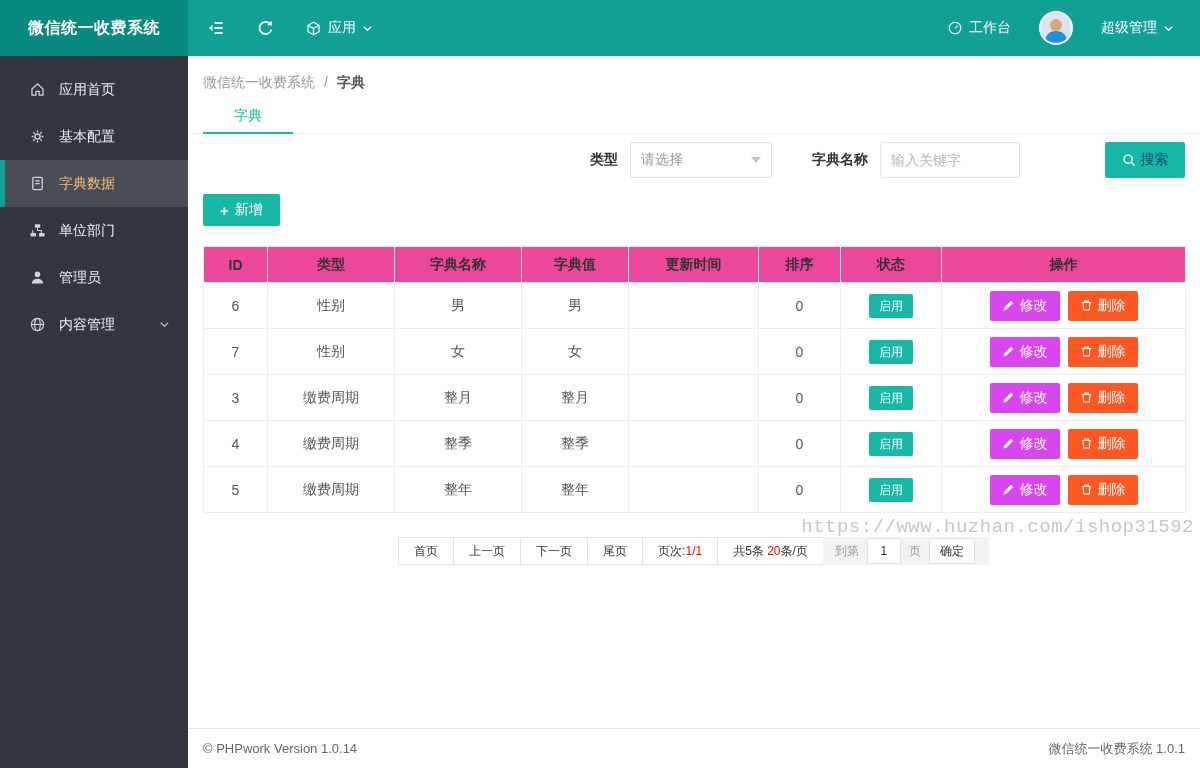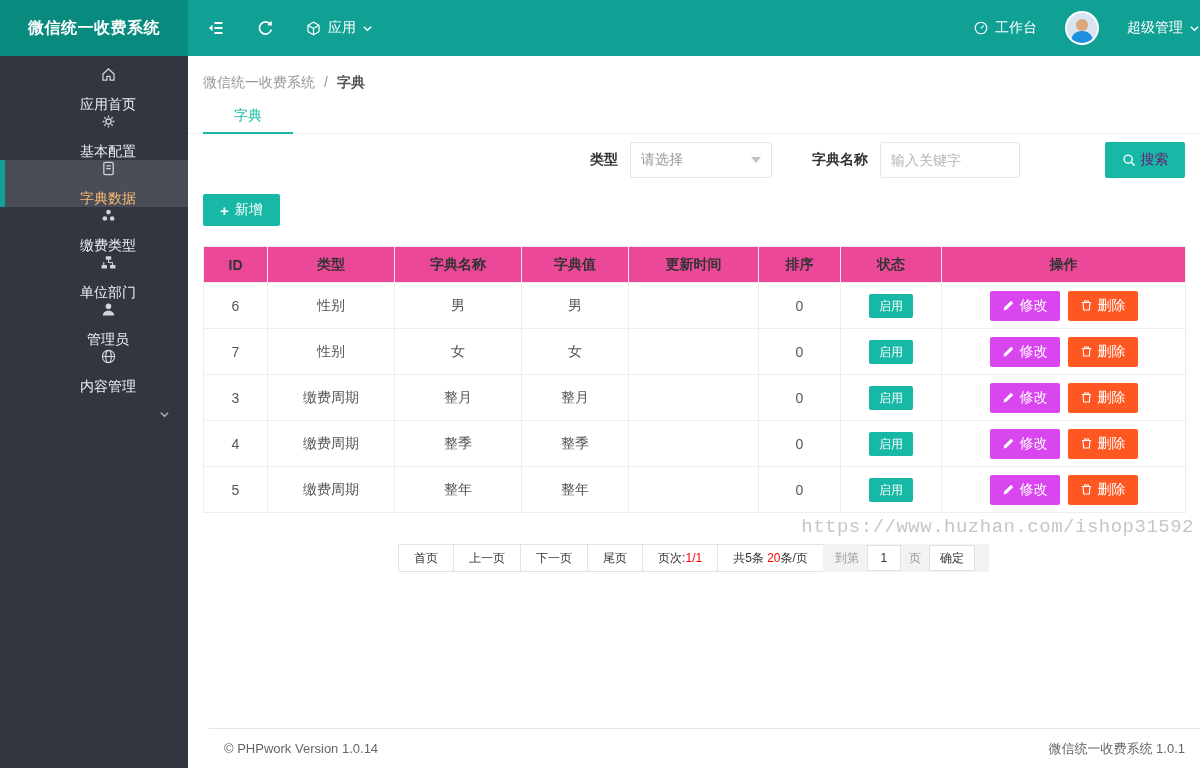--- a/index.html
+++ b/index.html
@@ -7,34 +7,34 @@
     font-family:"Liberation Sans","DejaVu Sans",sans-serif; background:#fff; }
   body { position:relative; }
 
   
   .topbar { height:56px; display:flex; align-items:stretch; background:#11a094; color:#fff; }
   .logo { width:188px; background:#088a7e; display:flex; align-items:center; justify-content:center;
     font-size:16px; font-weight:bold; letter-spacing:.5px; flex:none; }
   .topbar-left { display:flex; align-items:center; padding-left:18px; gap:30px; }
   .tb-icon { display:flex; align-items:center; cursor:pointer; color:#fff; }
   .app-menu { display:flex; align-items:center; gap:6px; font-size:14px; cursor:pointer; }
-  .topbar-right { margin-left:auto; display:flex; align-items:center; gap:28px; }
+  .topbar-right { margin-left:auto; display:flex; align-items:center; gap:28px; padding-right:26px; }
   .workspace { display:flex; align-items:center; gap:6px; font-size:14px; cursor:pointer; }
   .avatar { width:34px; height:34px; border-radius:50%; background:#d9e4f0; border:2px solid rgba(255,255,255,.95);
     position:relative; overflow:hidden; flex:none; cursor:pointer; }
   .avatar .head { position:absolute; left:50%; top:6px; transform:translateX(-50%);
     width:12px; height:12px; border-radius:50%; background:#d9a878; }
   .avatar .bodyshape { position:absolute; left:50%; top:18px; transform:translateX(-50%);
     width:22px; height:14px; border-radius:10px 10px 0 0; background:#1f8fe0; }
   .user-menu { display:flex; align-items:center; gap:6px; font-size:14px; cursor:pointer; }
 
   
   .sidebar { position:absolute; left:0; top:56px; bottom:0; width:188px; background:#32363f; padding-top:10px; }
   .side-item { height:47px; display:flex; align-items:center; padding-left:28px; gap:13px;
-    color:#eceef1; font-size:14px; cursor:pointer; position:relative;flex-direction:column; }
+    color:#eceef1; font-size:14px; cursor:pointer; position:relative; }
   .side-item .sicon { width:18px; display:flex; justify-content:center; color:#cfd3dc; flex:none; }
   .side-item.active { background:#494d56; color:#fdba74; }
   .side-item.active::before { content:""; position:absolute; left:0; top:0; bottom:0; width:5px; background:#11a094; }
   .side-item .chev { margin-left:auto; margin-right:18px; color:#aeb3bd; }
 
   
   .content { position:absolute; left:188px; top:56px; right:0; bottom:0; background:#fff;
     display:flex; flex-direction:column; }
   .breadcrumb { padding:18px 15px 0 15px; font-size:14px; color:#999; }
   .breadcrumb .sep { margin:0 9px; color:#999; }
@@ -49,57 +49,57 @@
   .f-label { font-size:14px; color:#333; font-weight:600; margin-right:12px; }
   .select { width:142px; height:36px; border:1px solid #e6e6e6; border-radius:2px; display:flex;
     align-items:center; padding:0 10px; color:#999; font-size:14px; cursor:pointer; background:#fff; }
   .select .caret { margin-left:auto; width:0; height:0; border-left:5px solid transparent;
     border-right:5px solid transparent; border-top:6px solid #c2c2c2; }
   .gap-lg { width:40px; flex:none; }
   .gap-xl { width:85px; flex:none; }
   .text-input { width:140px; height:36px; border:1px solid #e6e6e6; border-radius:2px; padding:0 10px;
     font-size:14px; color:#333; outline:none; font-family:inherit; }
   .text-input::placeholder { color:#b5b5b5; }
-  .btn-search { width:80px; height:36px; background:#17b8a6; color:#701a75; border:none; border-radius:2px;
+  .btn-search { width:80px; height:36px; background:#17b8a6; color:#0c4a6e; border:none; border-radius:2px;
     font-size:14px; display:inline-flex; align-items:center; justify-content:center; gap:5px; cursor:pointer; font-family:inherit; }
 
   .toolbar { margin-top:16px; padding:0 15px; }
   .btn-add { height:32px; padding:0 17px; background:#17b8a6; color:#fff; border:none; border-radius:2px;
     font-size:14px; display:inline-flex; align-items:center; gap:6px; cursor:pointer; font-family:inherit; }
   .btn-add .plus { font-size:15px; font-weight:bold; }
 
   .table-wrap { margin:20px 15px 0 15px; }
   table { width:100%; border-collapse:collapse; table-layout:fixed; border:1px solid #e6e6e6; }
   th,td { border:1px solid #ededed; text-align:center; font-size:14px; overflow:hidden; white-space:nowrap; }
   th { height:36px; color:#333; font-weight:bold; background:#ec4899; }
   td { height:46px; color:#555; }
   .badge { display:inline-block; background:#17b8a6; color:#fff; font-size:12px; line-height:1;
     padding:6px 10px; border-radius:2px; cursor:pointer; }
   .act-btn { display:inline-flex; align-items:center; gap:5px; height:30px; padding:0 12px; border:none;
     border-radius:2px; color:#fff; font-size:14px; cursor:pointer; font-family:inherit; }
   .act-btn.edit { background:#d946ef; margin-right:8px;text-align:center; }
   .act-btn.del { background:#ff5722; }
 
-  .pagination { margin-top:31px; text-align:center; font-size:12px; color:#333; }
+  .pagination { margin-top:24px; text-align:center; font-size:12px; color:#333; }
   .pg-box { display:inline-block; vertical-align:middle; height:28px; line-height:26px; padding:0 15px;
     border:1px solid #e2e2e2; background:#fff; margin-left:-1px; cursor:pointer; }
   .pg-box.static { cursor:default; }
   .pg-red { color:#ff0000; }
   .pg-skip { display:inline-flex; vertical-align:middle; align-items:center; height:28px; background:#f2f2f2;
     padding:0 14px 0 12px; margin-left:-1px; color:#999; gap:8px; }
   .pg-skip input { width:34px; height:26px; border:1px solid #e2e2e2; text-align:center; font-size:12px;
     color:#333; outline:none; background:#fff; font-family:inherit; }
   .pg-confirm { height:26px; padding:0 10px; border:1px solid #e2e2e2; background:#fff; color:#333;
     font-size:12px; cursor:pointer; font-family:inherit; }
 
   .watermark { position:absolute; right:6px; top:516px; font-family:Liberation Mono, monospace;
     font-size:19px; color:#c6c6c6; letter-spacing:.5px; pointer-events:none; }
 
   .footer { margin-top:auto; height:40px; border-top:1px solid #e6e6e6; display:flex; align-items:center;
-    justify-content:space-between; padding:0 15px; font-size:13px; color:#666; background:#fff;margin-left:21px; }
+    justify-content:space-between; padding:0 15px; font-size:13px; color:#666; background:#fff; }
 
   svg { display:block; }
 </style>
 </head>
 <body>
 
 <header class="topbar">
   <div class="logo">微信统一收费系统</div>
 
   <div class="topbar-left">
@@ -167,30 +167,20 @@
     <span>基本配置</span>
   </div>
   <div class="side-item active">
     <span class="sicon">
       <svg width="17" height="17" viewBox="0 0 20 20" fill="none" stroke="currentColor" stroke-width="1.5">
         <rect x="4.5" y="2.8" width="11" height="14.4" rx="1.5"></rect>
           <path d="M7.4 7h5.2M7.4 10.2h5.2"></path>
       </svg>
       </span>
     <span>字典数据</span>
-  </div>
-  <div class="side-item">
-    <span class="sicon">
-      <svg width="17" height="17" viewBox="0 0 20 20" fill="currentColor">
-        <circle cx="10" cy="6" r="2.7"></circle>
-          <circle cx="5.7" cy="13.5" r="2.7"></circle>
-          <circle cx="14.3" cy="13.5" r="2.7"></circle>
-      </svg>
-      </span>
-    <span>缴费类型</span>
   </div>
   <div class="side-item">
     <span class="sicon">
       <svg width="17" height="17" viewBox="0 0 20 20" fill="currentColor">
         <rect x="6.8" y="2.5" width="6.4" height="4.4" rx="0.8"></rect>
         <rect x="1.8" y="12.8" width="6.4" height="4.4" rx="0.8"></rect>
         <rect x="11.8" y="12.8" width="6.4" height="4.4" rx="0.8"></rect>
         <path d="M9.4 6.9h1.2v2.5H5v3.4H3.8v-3.4h11.4v3.4h-1.2v-2.3H9.4z"></path>
       </svg>
       </span>

